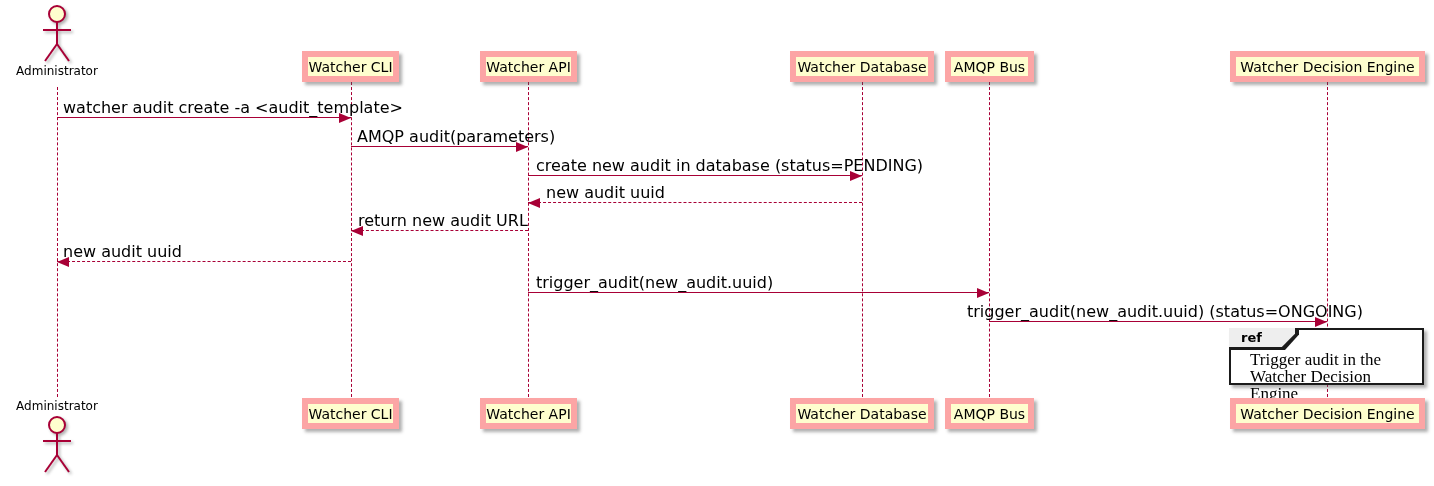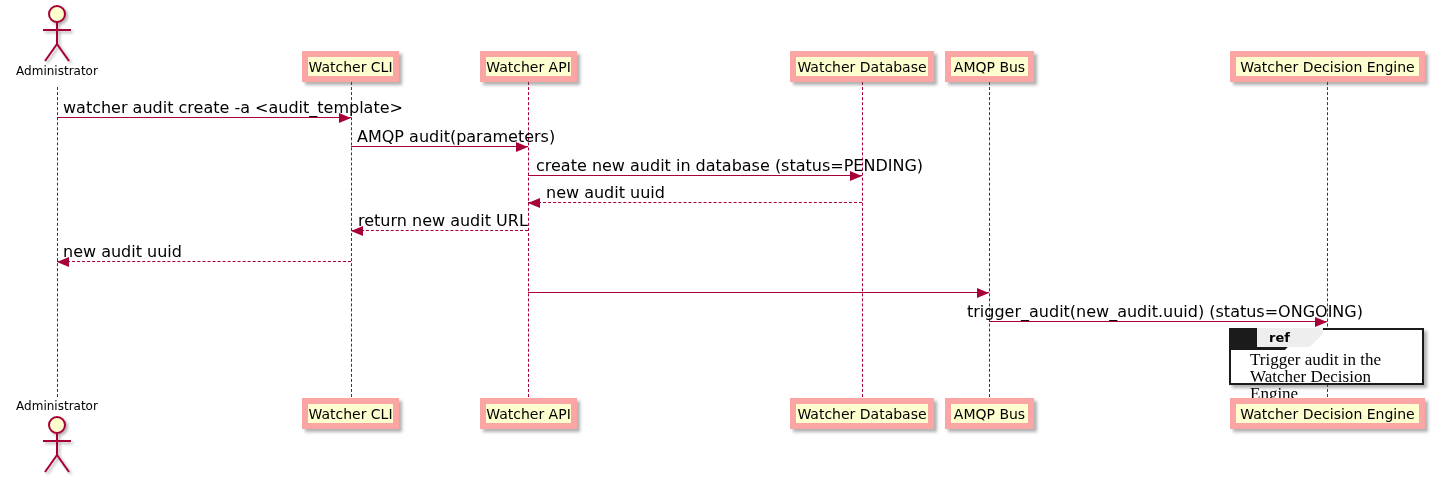--- a/index.html
+++ b/index.html
@@ -34,21 +34,21 @@
     border:2px solid #1b1b1b; box-shadow:3px 3px 3px rgba(80,80,80,0.45);
   }
   .ref-tab-outline {
     position:absolute; left:-2px; top:-2px; width:70px; height:22px; background:#1b1b1b;
     clip-path:polygon(0 0, 100% 0, 100% 30%, 80% 100%, 0 100%);
   }
   .ref-tab {
     position:absolute; left:-2px; top:-2px; width:66px; height:19px; background:#EEEEEE;
     clip-path:polygon(0 0, 100% 0, 100% 30%, 80% 100%, 0 100%);
     display:flex; align-items:center; padding-left:12px; box-sizing:border-box;
-    font-weight:bold; font-size:13px;margin-left:28px;
+    font-weight:bold; font-size:13px;
   }
   .ref-body { position:absolute; left:19px; top:21px; font-size:17px; line-height:17px;font-family:Liberation Serif, serif; }
 </style>
 </head>
 <body>
 
 <div class="canvas">
 
   <div class="lifeline" style="left:56.5px; top:87px;  height:310px"></div>
   <div class="lifeline" style="left:350.5px; top:82px; height:315px"></div>
@@ -99,20 +99,21 @@
   <div class="ah ah-l" style="left:528px; top:198px;"></div>
 
   <div class="msg-label" style="left:358px; top:213px;">return new audit URL</div>
   <div class="line-dashed" style="left:351px; top:229.5px; width:177px;"></div>
   <div class="ah ah-l" style="left:351px; top:226px;"></div>
 
   <div class="msg-label" style="left:63px; top:244px;">new audit uuid</div>
   <div class="line-dashed" style="left:57px; top:260.5px; width:294px;"></div>
   <div class="ah ah-l" style="left:57px; top:257px;"></div>
 
+  <div class="msg-label" style="left:536px; top:275px;">trigger_audit(new_audit.uuid)</div>
   <div class="line-solid" style="left:528px; top:291.5px; width:461px;"></div>
   <div class="ah ah-r" style="left:977px; top:288px;"></div>
 
   <div class="msg-label" style="left:967px; top:304px;">trigger_audit(new_audit.uuid) (status=ONGOING)</div>
   <div class="line-solid" style="left:989px; top:320.5px; width:338px;"></div>
   <div class="ah ah-r" style="left:1315px; top:317px;"></div>
 
   <div class="ref-box" style="left:1229px; top:328px; width:195px; height:57px;">
     <div class="ref-tab-outline"></div>
     <div class="ref-tab">ref</div>

